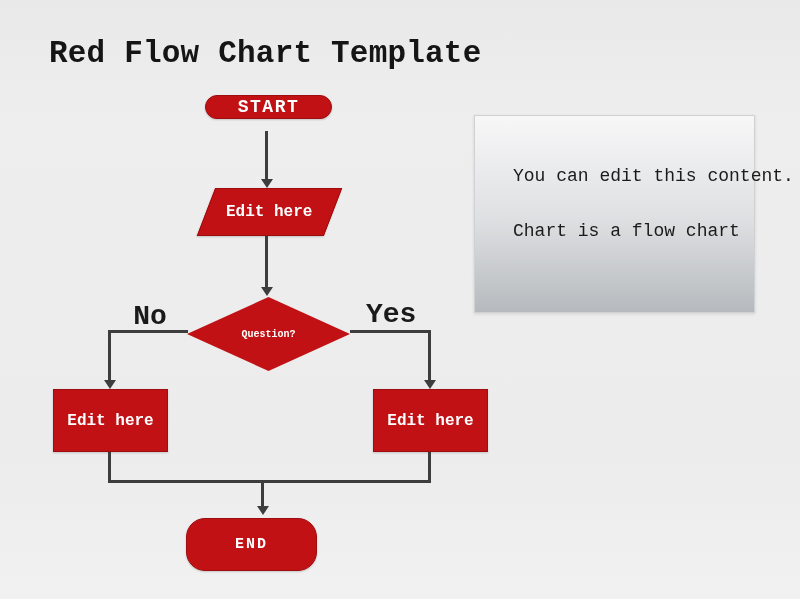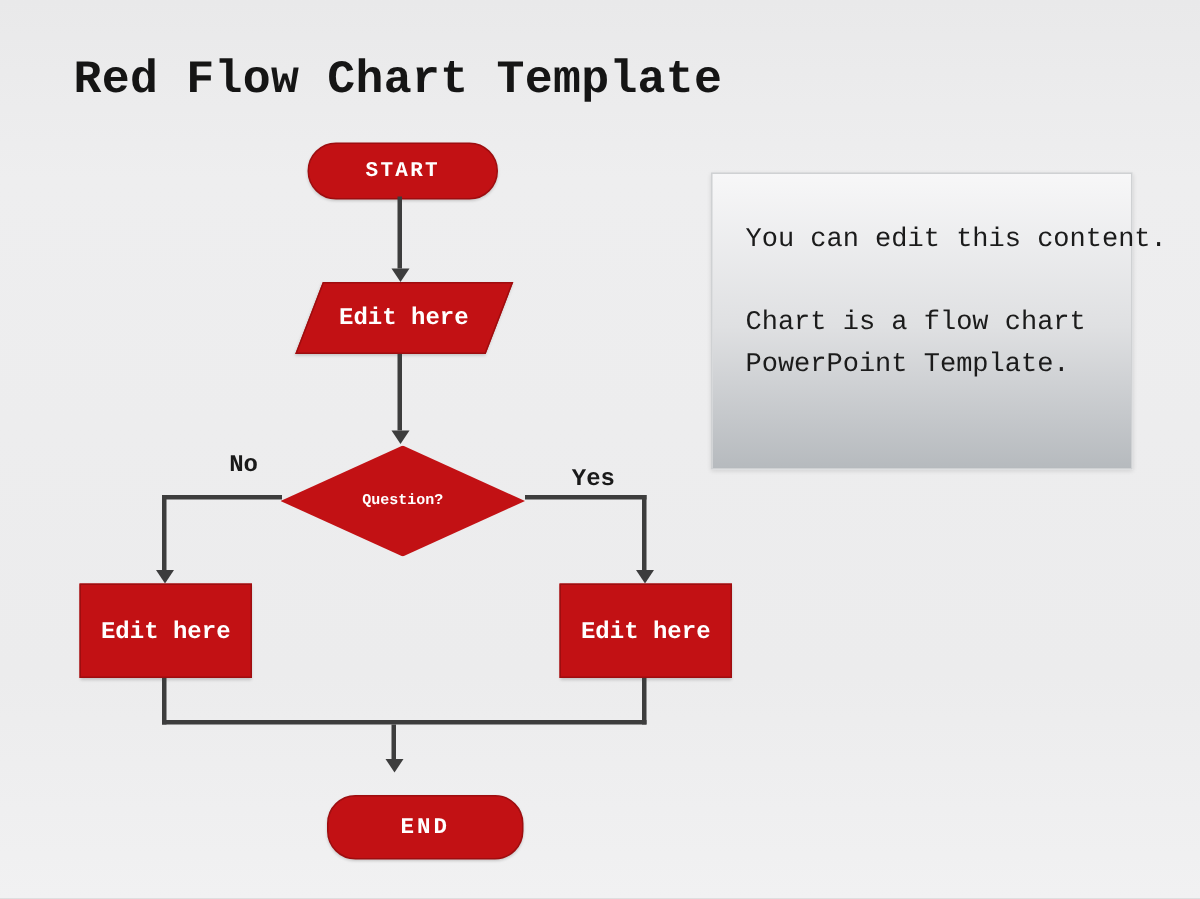--- a/index.html
+++ b/index.html
@@ -21,22 +21,22 @@
   
   .shape{
     background:var(--shape-red,#C21114);
     border:1px solid var(--shape-border,#9E0D0F);
     color:var(--shape-text,#FFFFFF);
     display:flex;align-items:center;justify-content:center;
     box-sizing:border-box;
     box-shadow:0 1px 2px rgba(0,0,0,.18);
   }
   .terminator{border-radius:19px;font-weight:bold;}
-  .start{left:205px;top:95px;width:127px;height:38px;font-size:14px;letter-spacing:1.5px;text-align:center;}
-  .end{left:218px;top:518px;width:131px;height:43px;font-size:15px;letter-spacing:2px;margin-top:12px;}
+  .start{left:205px;top:95px;width:127px;height:24px;font-size:18px;letter-spacing:1.5px;text-align:center;}
+  .end{left:186px;top:518px;width:131px;height:53px;font-size:15px;letter-spacing:2px;}
   .para{
     left:206px;top:188px;width:127px;height:48px;
     transform:skewX(-21deg);
     font-size:16px;font-weight:600;
   }
   .para .unskew{transform:skewX(21deg);}
   .diamond{
     left:187px;top:297px;width:163px;height:74px;
     background:var(--shape-red,#C21114);
     color:var(--shape-text,#FFFFFF);
@@ -51,35 +51,35 @@
   
   .line{background:var(--connector,#3D3D3D);}
   .ah{
     width:0;height:0;
     border-left:6px solid transparent;
     border-right:6px solid transparent;
     border-top:9px solid var(--connector,#3D3D3D);
   }
   
   .branch-label{
-    font-size:16px;font-weight:600;color:#1a1a1a;
-    width:44px;text-align:right;
+    font-size:28px;font-weight:600;color:#1a1a1a;
+    width:44px;text-align:center;
   }
   
   .note-box{
     left:474px;top:115px;width:281px;height:198px;
     box-sizing:border-box;
     padding:30px 8px 0 22px;
     background:linear-gradient(180deg,var(--note-bg-top,#F7F7F8) 0%,#dfe0e2 52%,var(--note-bg-bottom,#B6BABE) 100%);
     border:1px solid #cfd1d3;
     box-shadow:0 1px 3px rgba(0,0,0,.12);
     color:var(--note-text,#1B1B1B);
     font-size:18px;line-height:28px;
   }
-  .note-box p{margin:0;white-space:nowrap;}
+  .note-box p{margin:16px;white-space:nowrap;}
   .note-box .p1{margin-bottom:27px;}
 </style>
 </head>
 <body>
 
 <div id="slide">
 
   <div class="abs slide-title">Red Flow Chart Template</div>
 
   <div class="abs shape terminator start">
@@ -98,21 +98,21 @@
 
   <div class="abs diamond">
     <span>Question?</span>
   </div>
 
   <div class="abs branch-label" style="left:128px;top:301px;">No</div>
   <div class="abs line" style="left:110px;top:330px;width:78px;height:3px;"></div>
   <div class="abs line" style="left:108px;top:330px;width:3px;height:50px;"></div>
   <div class="abs ah" style="left:104px;top:380px;"></div>
 
-  <div class="abs branch-label" style="left:366px;top:310px;">Yes</div>
+  <div class="abs branch-label" style="left:366px;top:299px;">Yes</div>
   <div class="abs line" style="left:350px;top:330px;width:81px;height:3px;"></div>
   <div class="abs line" style="left:428px;top:330px;width:3px;height:50px;"></div>
   <div class="abs ah" style="left:424px;top:380px;"></div>
 
   <div class="abs shape proc proc-left">
     <span>Edit here</span>
   </div>
 
   <div class="abs shape proc proc-right">
     <span>Edit here</span>
@@ -124,16 +124,15 @@
   <div class="abs line" style="left:261px;top:483px;width:3px;height:23px;"></div>
   <div class="abs ah" style="left:257px;top:506px;"></div>
 
   <div class="abs shape terminator end">
     <span>END</span>
   </div>
 
   <div class="abs note-box">
     <p class="p1">You can edit this content.</p>
     <p>Chart is a flow chart</p>
-    <p>PowerPoint Template.</p>
   </div>
 
 </div>
 
 </body></html>

